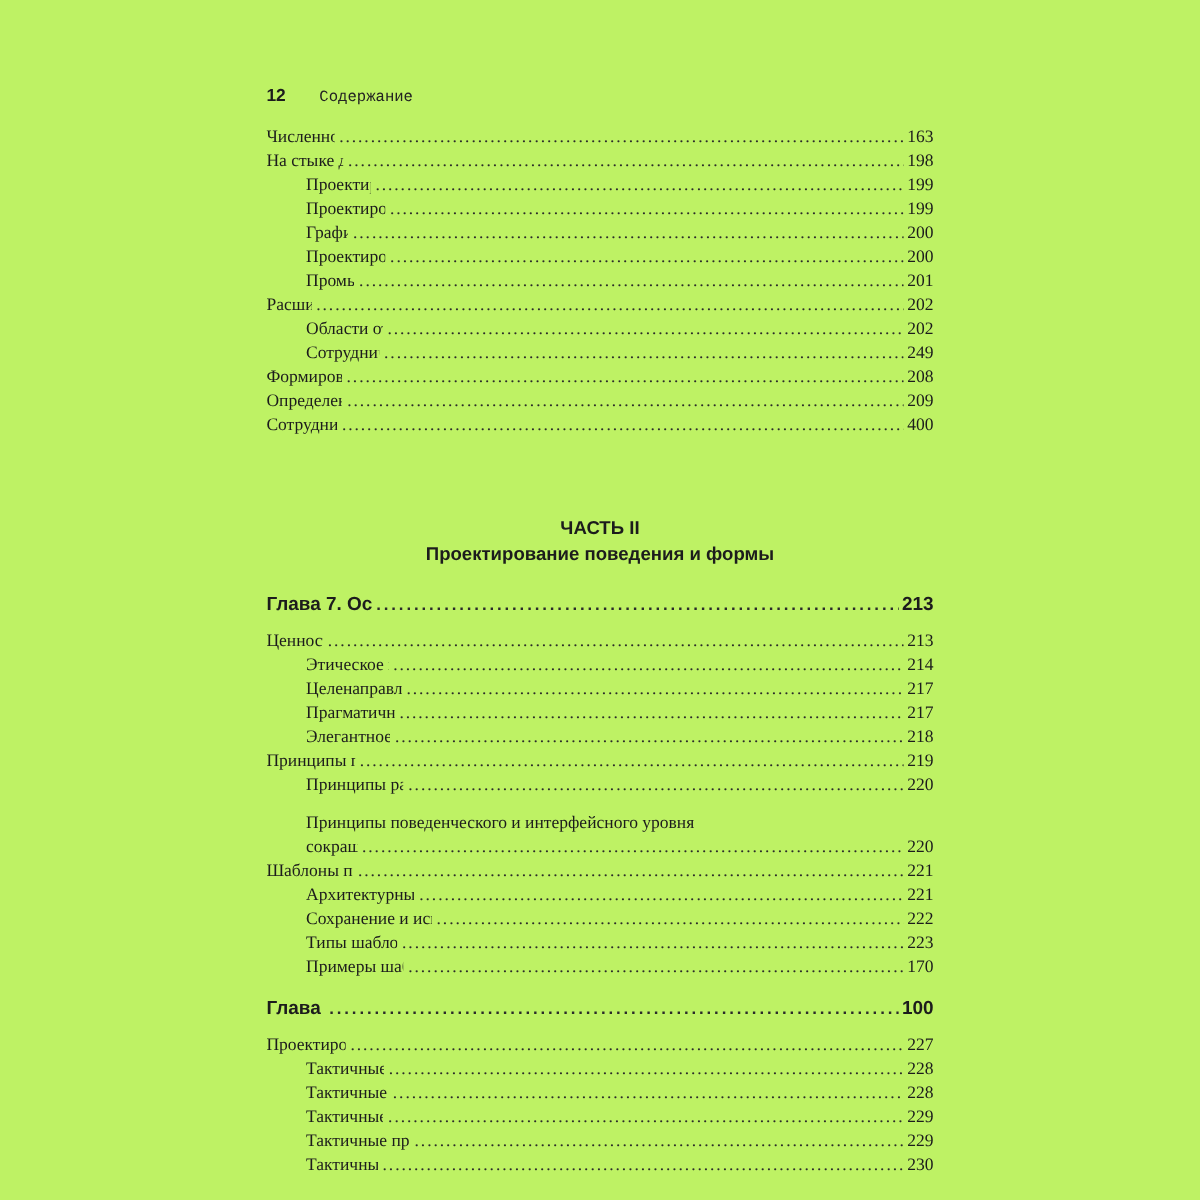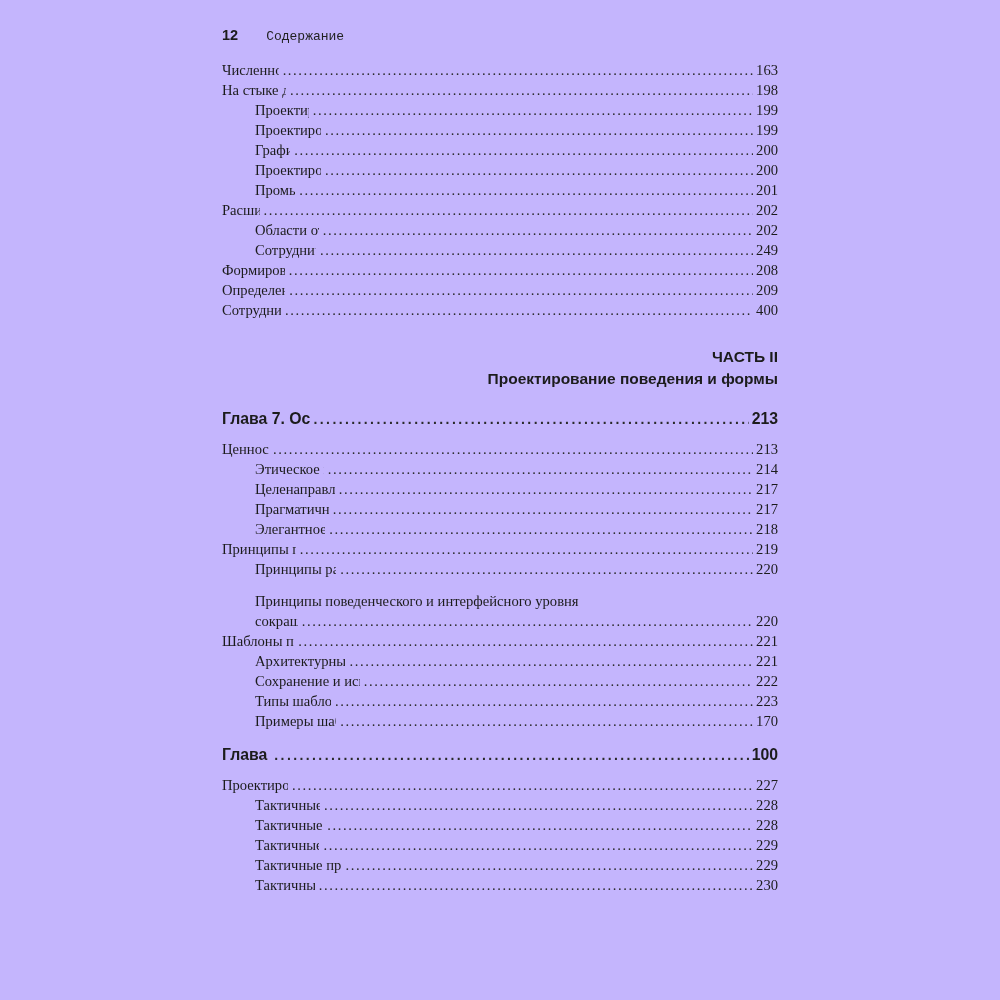--- a/index.html
+++ b/index.html
@@ -7,23 +7,23 @@
     background: #ffffff;
     width: 1000px;
     height: 1000px;
     overflow: hidden;
     font-family: "Liberation Serif", serif;
   }
   .page {
     position: relative;
     width: 1000px;
     height: 1000px;
-    background: #c4b5fd;
+    background: #bef264;
     box-sizing: border-box;
-    padding: 27px 222px 0 222px;
+    padding: 72px 222px 0 222px;
     color: #1c1c1c;
   }
   .running-head {
     display: flex;
     align-items: baseline;
     gap: 28px;
     font-family: "Liberation Sans", sans-serif;
     margin-bottom: 16px;
   }
   .running-head .folio { font-weight: 700; font-size: 14.5px; }
@@ -45,24 +45,24 @@
     letter-spacing: 1.6px;
     margin: 0 3px 0 4px;
     color: #2a2a2a;
     min-width: 10px;
   }
   .toc-page { flex: 0 0 auto; }
 
   .wrap-first { display: flex; line-height: 20px; margin-top: 12px; }
 
   .part-heading {
-    text-align: right;
+    text-align: center;
     font-family: "Liberation Sans", sans-serif;
     font-weight: 700;
-    margin-top: 26px;
+    margin-top: 66px;
     margin-bottom: 18px;
   }
   .part-kicker { font-size: 15.5px; line-height: 22px; }
   .part-title  { font-size: 15.5px; line-height: 22px; }
 
   .chapter-row {
     font-family: "Liberation Sans", sans-serif;
     font-weight: 700;
     font-size: 15.8px;
     line-height: 22px;

